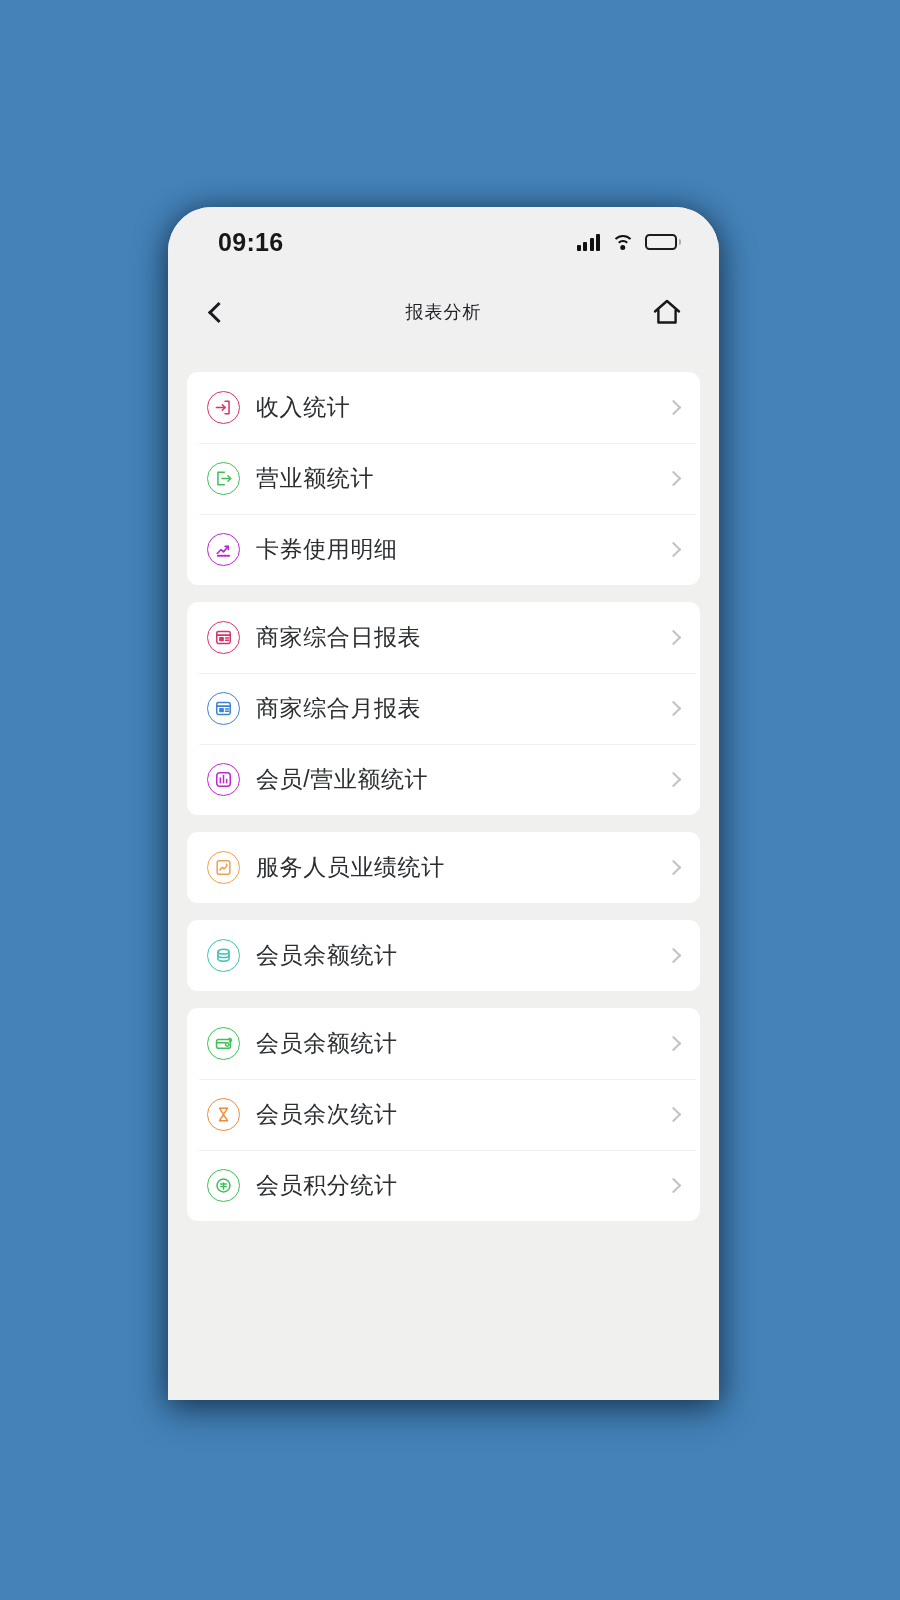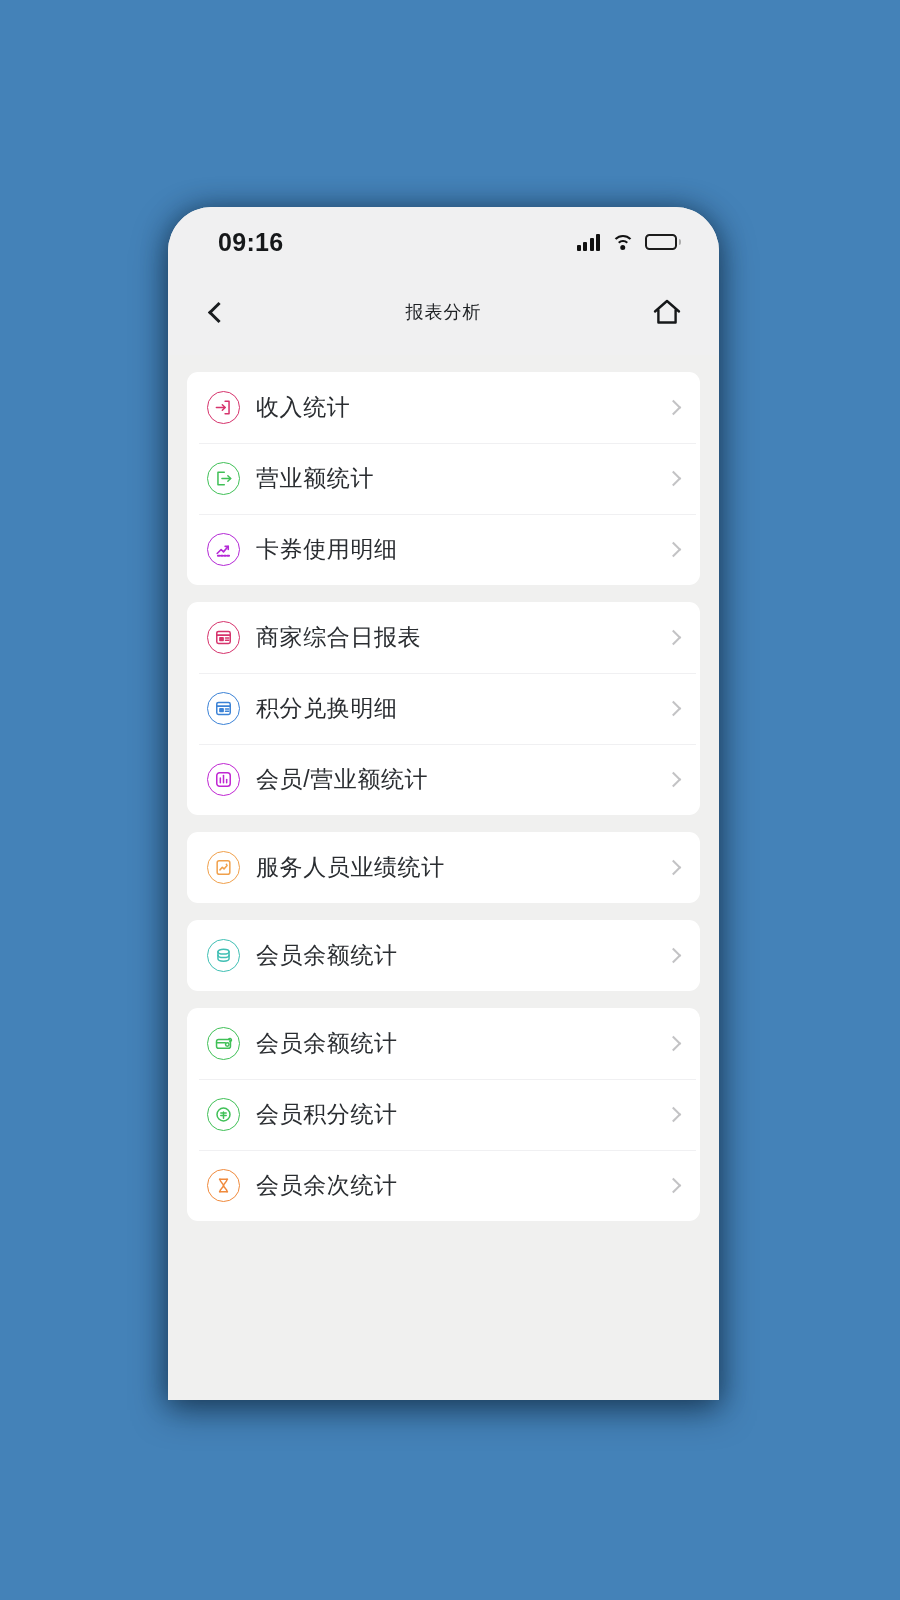--- a/index.html
+++ b/index.html
@@ -220,21 +220,21 @@
         </div>
         <div class="row">
           <span class="icon" style="border: 1.8px solid rgb(59, 130, 214);">
             <svg width="19" height="19" viewBox="0 0 24 24" fill="none" stroke="#3b82d6" stroke-width="1.9" stroke-linecap="round" stroke-linejoin="round">
               <rect x="3.5" y="4.5" width="17" height="15" rx="2.2"></rect>
               <path d="M3.5 9h17"></path>
               <rect x="6.5" y="11.5" width="6" height="5.2" rx="1" fill="#3b82d6" stroke="none"></rect>
               <path d="M14.5 12.5h4M14.5 15.5h4"></path>
             </svg>
           </span>
-          <span class="label">积分兑换明细</span>
+          <span class="label">商家综合月报表</span>
           <span class="chev" style="border-top-color: rgb(195, 195, 197); border-right-color: rgb(195, 195, 197);"></span>
         </div>
         <div class="row">
           <span class="icon" style="border: 1.8px solid rgb(192, 38, 211);">
             <svg width="19" height="19" viewBox="0 0 24 24" fill="none" stroke="#c026d3" stroke-width="1.9" stroke-linecap="round" stroke-linejoin="round">
               <rect x="3.5" y="3.5" width="17" height="17" rx="3.5"></rect>
               <path d="M8 16V10"></path>
               <path d="M12 16V7"></path>
               <path d="M16 16v-4"></path>
             </svg>
@@ -276,35 +276,35 @@
               <rect x="3.2" y="7" width="17.6" height="11" rx="2.6"></rect>
               <path d="M3.2 11h11"></path>
               <circle cx="16.8" cy="13.4" r="2.2"></circle>
               <path d="M18.6 6.2a2 2 0 1 1 1.4 3.4"></path>
             </svg>
           </span>
           <span class="label">会员余额统计</span>
           <span class="chev" style="border-top-color: rgb(195, 195, 197); border-right-color: rgb(195, 195, 197);"></span>
         </div>
         <div class="row">
-          <span class="icon" style="border: 1.8px solid rgb(64, 192, 87);">
-            <svg width="19" height="19" viewBox="0 0 24 24" fill="none" stroke="#40c057" stroke-width="1.9" stroke-linecap="round" stroke-linejoin="round">
-              <circle cx="12" cy="12" r="8.2"></circle>
-              <path d="M8.6 10h6.8M8.6 13.4h6.8M12 16.6V9"></path>
-            </svg>
-          </span>
-          <span class="label">会员积分统计</span>
-          <span class="chev" style="border-top-color: rgb(195, 195, 197); border-right-color: rgb(195, 195, 197);"></span>
-        </div>
-        <div class="row">
           <span class="icon" style="border: 1.8px solid rgb(240, 138, 60);">
             <svg width="19" height="19" viewBox="0 0 24 24" fill="none" stroke="#f08a3c" stroke-width="1.9" stroke-linecap="round" stroke-linejoin="round">
               <path d="M7 4h10M7 20h10"></path>
               <path d="M7.5 4c0 4 4.5 5.2 4.5 8s-4.5 4-4.5 8"></path>
               <path d="M16.5 4c0 4-4.5 5.2-4.5 8s4.5 4 4.5 8"></path>
             </svg>
           </span>
           <span class="label">会员余次统计</span>
           <span class="chev" style="border-top-color: rgb(195, 195, 197); border-right-color: rgb(195, 195, 197);"></span>
         </div>
+        <div class="row">
+          <span class="icon" style="border: 1.8px solid rgb(64, 192, 87);">
+            <svg width="19" height="19" viewBox="0 0 24 24" fill="none" stroke="#40c057" stroke-width="1.9" stroke-linecap="round" stroke-linejoin="round">
+              <circle cx="12" cy="12" r="8.2"></circle>
+              <path d="M8.6 10h6.8M8.6 13.4h6.8M12 16.6V9"></path>
+            </svg>
+          </span>
+          <span class="label">会员积分统计</span>
+          <span class="chev" style="border-top-color: rgb(195, 195, 197); border-right-color: rgb(195, 195, 197);"></span>
+        </div>
       </div>
     </div>
 </div>
 
 </body></html>

